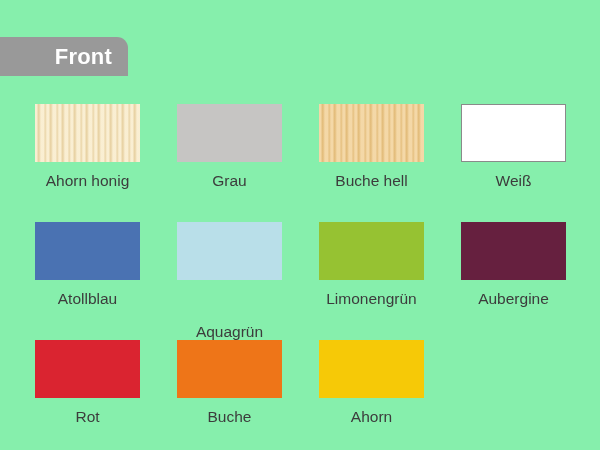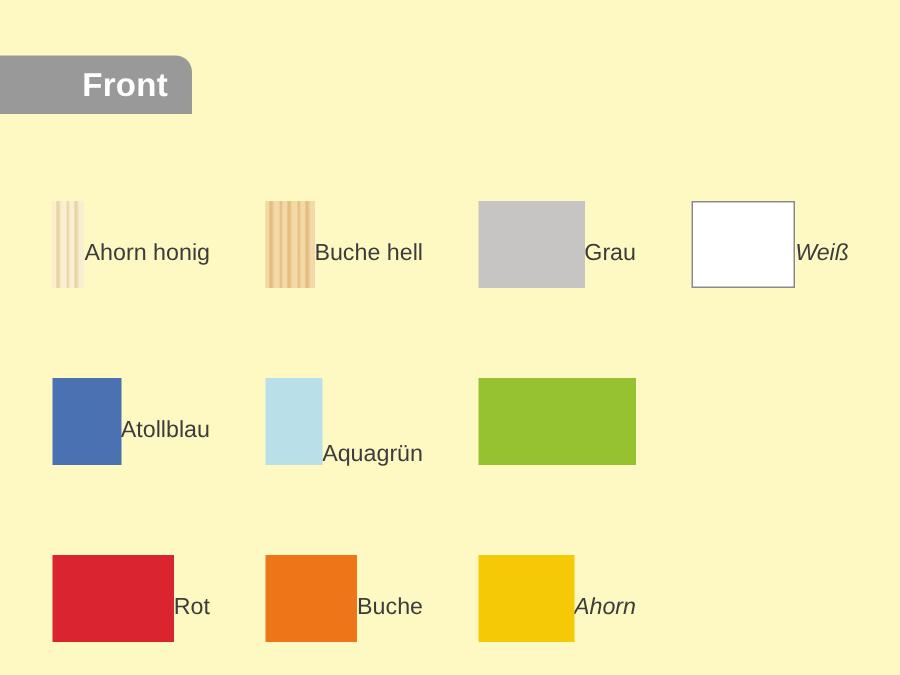--- a/index.html
+++ b/index.html
@@ -58,26 +58,25 @@
     width: 530px;
   }
   .row {
     display: flex;
     height: 118px;
   }
   .cell {
     width: 105px;
     margin-right: 37px;
     display: flex;
-    flex-direction: row;
+    flex-direction: column;
     align-items: center;
   }
   .cell:last-child {
     margin-right: 0;
-    font-style: italic;
   }
   .swatch {
     box-sizing: border-box;
     width: 105px;
     height: 58px;
     position: relative;
     overflow: hidden;
   }
   .swatch.bordered {
     border: 1px solid #8a8a8a;
@@ -94,62 +93,67 @@
     font-size: 15.5px;
     color: #3c3c3c;
     line-height: 1;
     white-space: nowrap;
     text-align: center;
   }
 </style>
 </head>
 <body>
 
-<div id="page" style="background: #fef9c3;">
+<div id="page" style="background: #86efac;">
 
   <div class="tab-bar">
     <div class="tab" style="background: rgb(153, 153, 153);">
       <span class="tab-label" style="color: rgb(255, 255, 255);">Front</span>
     </div>
   </div>
 
   <div class="grid">
       <div class="row">
         <div class="cell">
           <div class="swatch" style="background: rgb(242, 224, 184);">
             <div class="swatch-grain" style="background: repeating-linear-gradient(90deg, rgb(251, 241, 215) 0px, rgb(251, 241, 215) 2px, rgb(231, 209, 162) 3px, rgb(231, 209, 162) 4px, rgb(251, 241, 215) 6px, rgb(251, 241, 215) 9px, rgb(231, 209, 162) 10px, rgb(251, 241, 215) 12px); opacity: 0.85;"></div>
           </div>
           <div class="caption" style="color: rgb(60, 60, 60);">Ahorn honig</div>
         </div>
         <div class="cell">
+          <div class="swatch" style="background: rgb(198, 197, 195);"></div>
+          <div class="caption" style="color: rgb(60, 60, 60);">Grau</div>
+        </div>
+        <div class="cell">
           <div class="swatch" style="background: rgb(238, 205, 146);">
             <div class="swatch-grain" style="background: repeating-linear-gradient(90deg, rgb(245, 218, 171) 0px, rgb(245, 218, 171) 2px, rgb(226, 187, 121) 3px, rgb(226, 187, 121) 4px, rgb(245, 218, 171) 6px, rgb(245, 218, 171) 9px, rgb(226, 187, 121) 10px, rgb(245, 218, 171) 12px); opacity: 0.85;"></div>
           </div>
           <div class="caption" style="color: rgb(60, 60, 60);">Buche hell</div>
-        </div>
-        <div class="cell">
-          <div class="swatch" style="background: rgb(198, 197, 195);"></div>
-          <div class="caption" style="color: rgb(60, 60, 60);">Grau</div>
         </div>
         <div class="cell">
           <div class="swatch bordered" style="background: rgb(255, 255, 255); border-color: rgb(138, 138, 138);"></div>
           <div class="caption" style="color: rgb(60, 60, 60);">Weiß</div>
         </div>
       </div>
       <div class="row">
         <div class="cell">
           <div class="swatch" style="background: rgb(74, 114, 178);"></div>
           <div class="caption" style="color: rgb(60, 60, 60);">Atollblau</div>
         </div>
         <div class="cell">
           <div class="swatch" style="background: rgb(185, 223, 233);"></div>
           <div class="caption" style="color: rgb(60, 60, 60); margin-top: 44px;">Aquagrün</div>
         </div>
         <div class="cell">
           <div class="swatch" style="background: rgb(150, 194, 50);"></div>
+          <div class="caption" style="color: rgb(60, 60, 60);">Limonengrün</div>
+        </div>
+        <div class="cell">
+          <div class="swatch" style="background: rgb(102, 32, 63);"></div>
+          <div class="caption" style="color: rgb(60, 60, 60);">Aubergine</div>
         </div>
       </div>
       <div class="row">
         <div class="cell">
           <div class="swatch" style="background: rgb(218, 36, 48);"></div>
           <div class="caption" style="color: rgb(60, 60, 60);">Rot</div>
         </div>
         <div class="cell">
           <div class="swatch" style="background: rgb(238, 117, 24);"></div>
           <div class="caption" style="color: rgb(60, 60, 60);">Buche</div>

